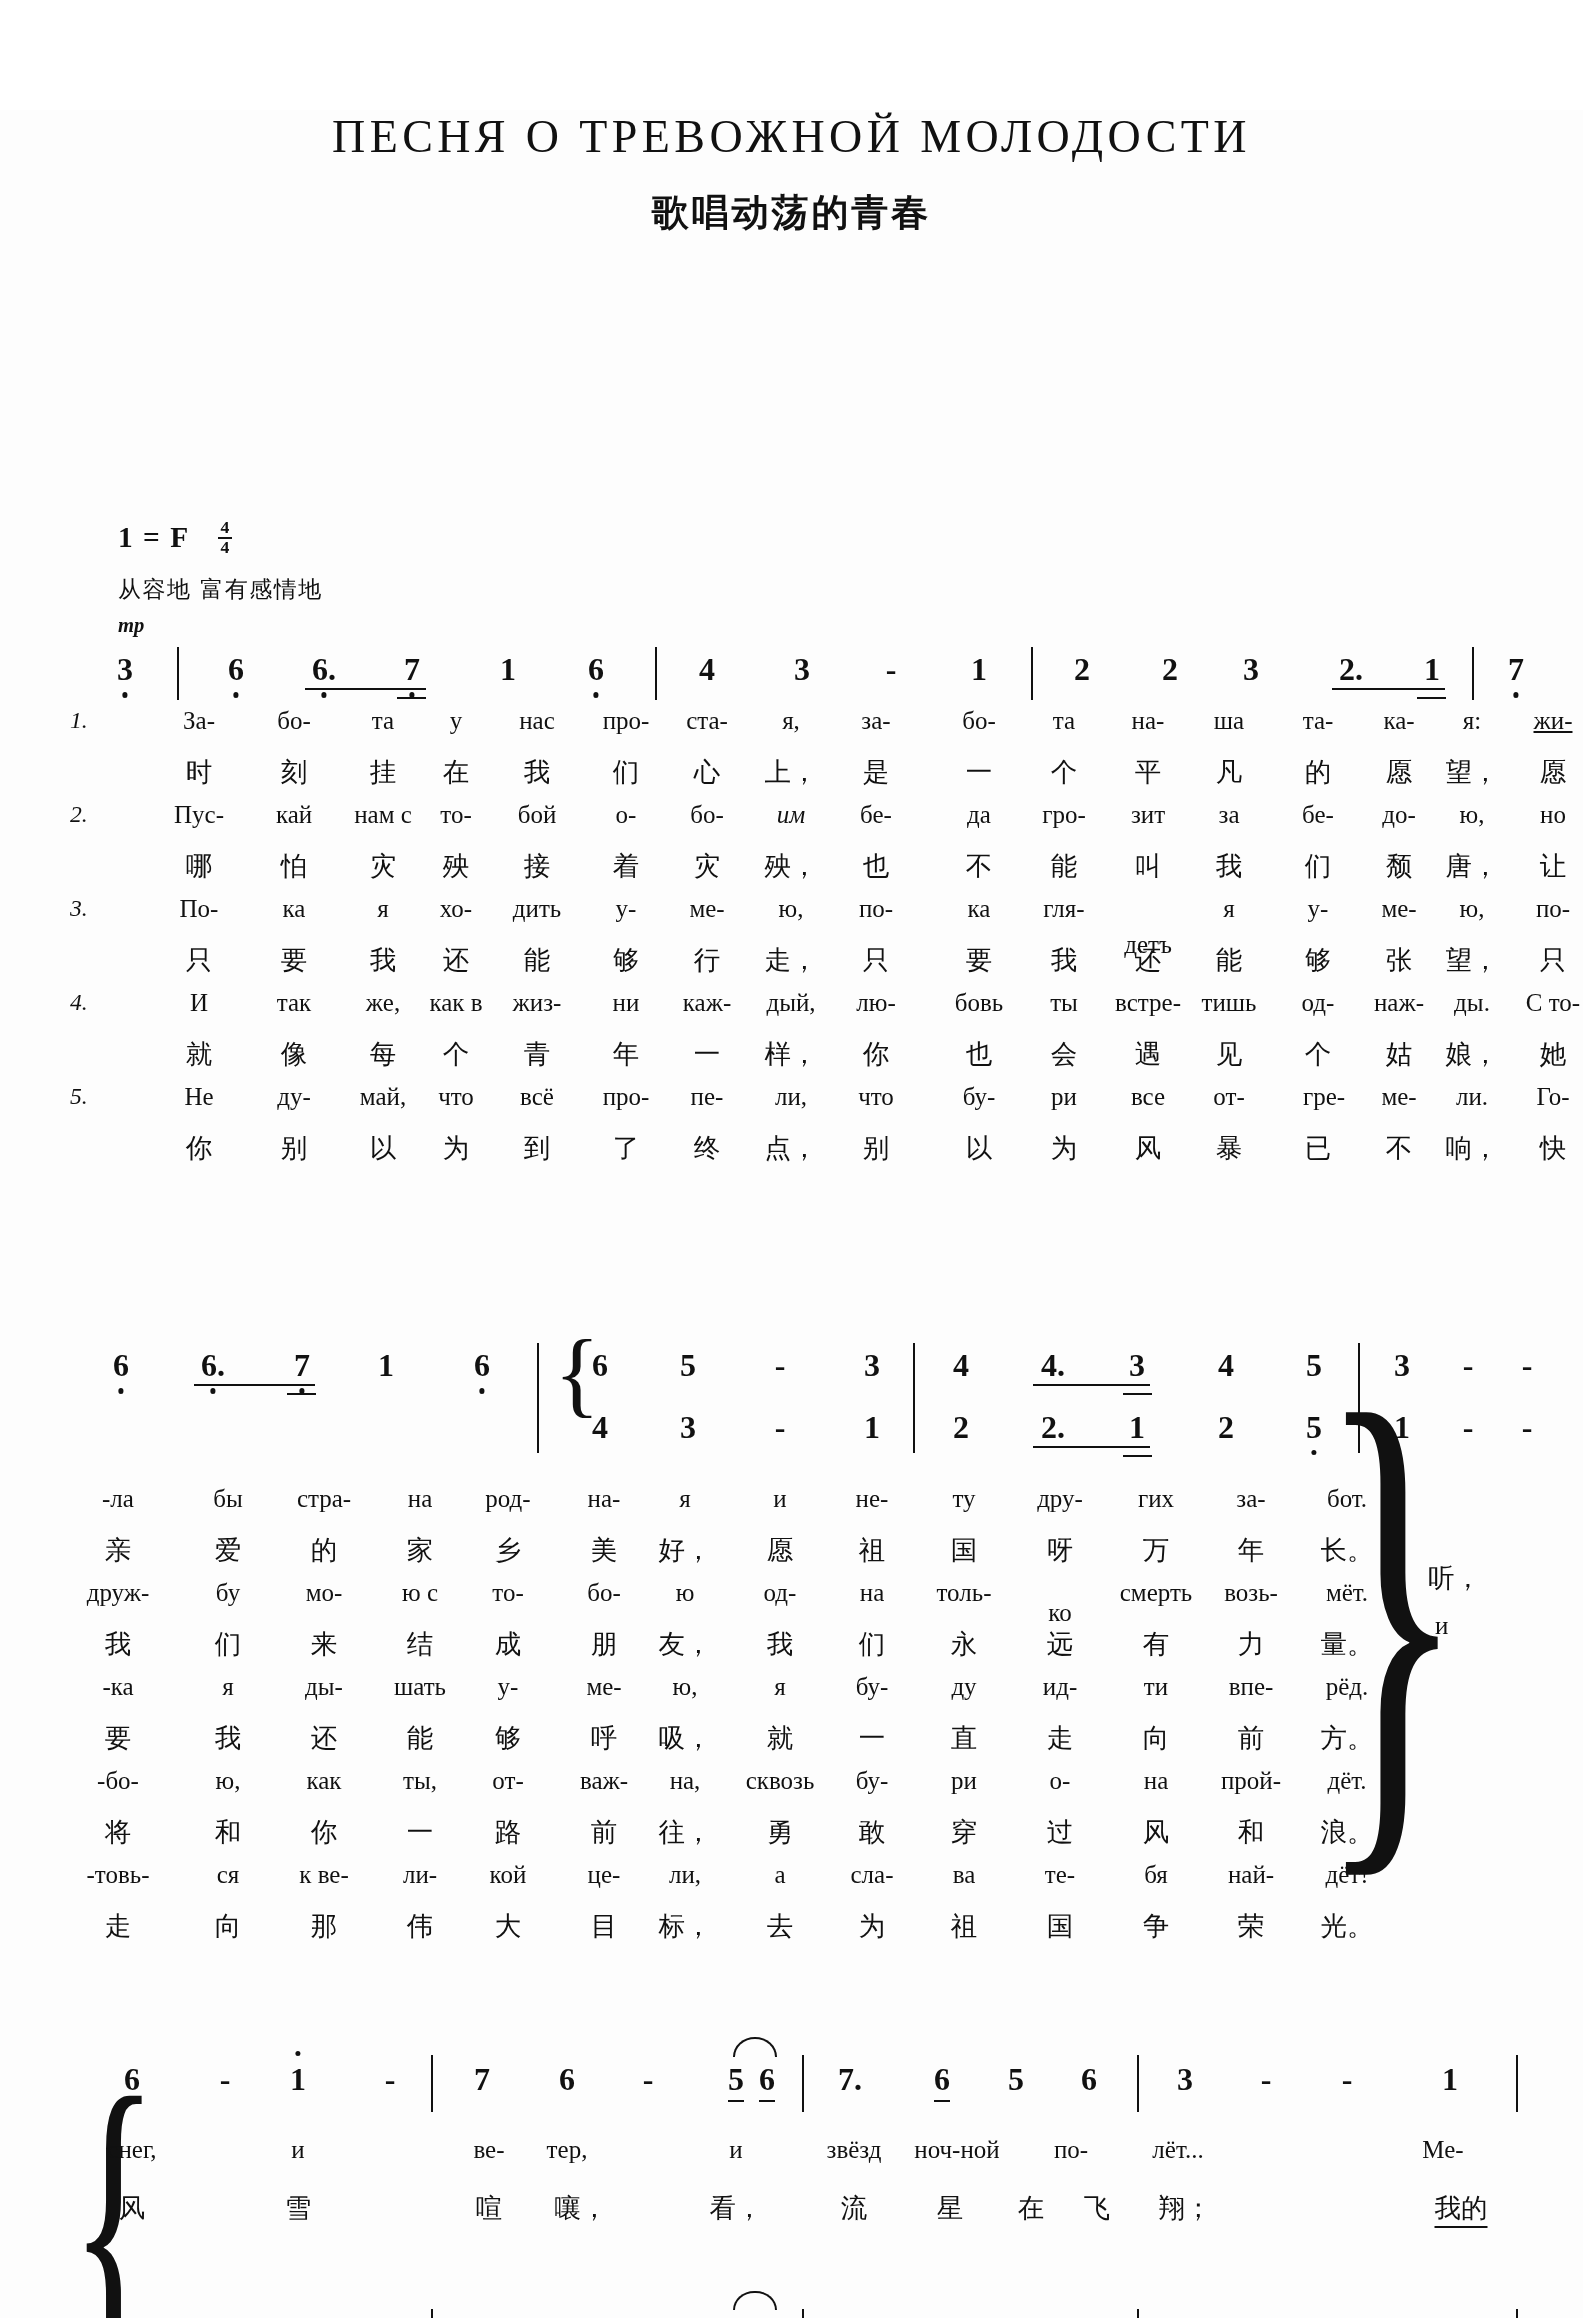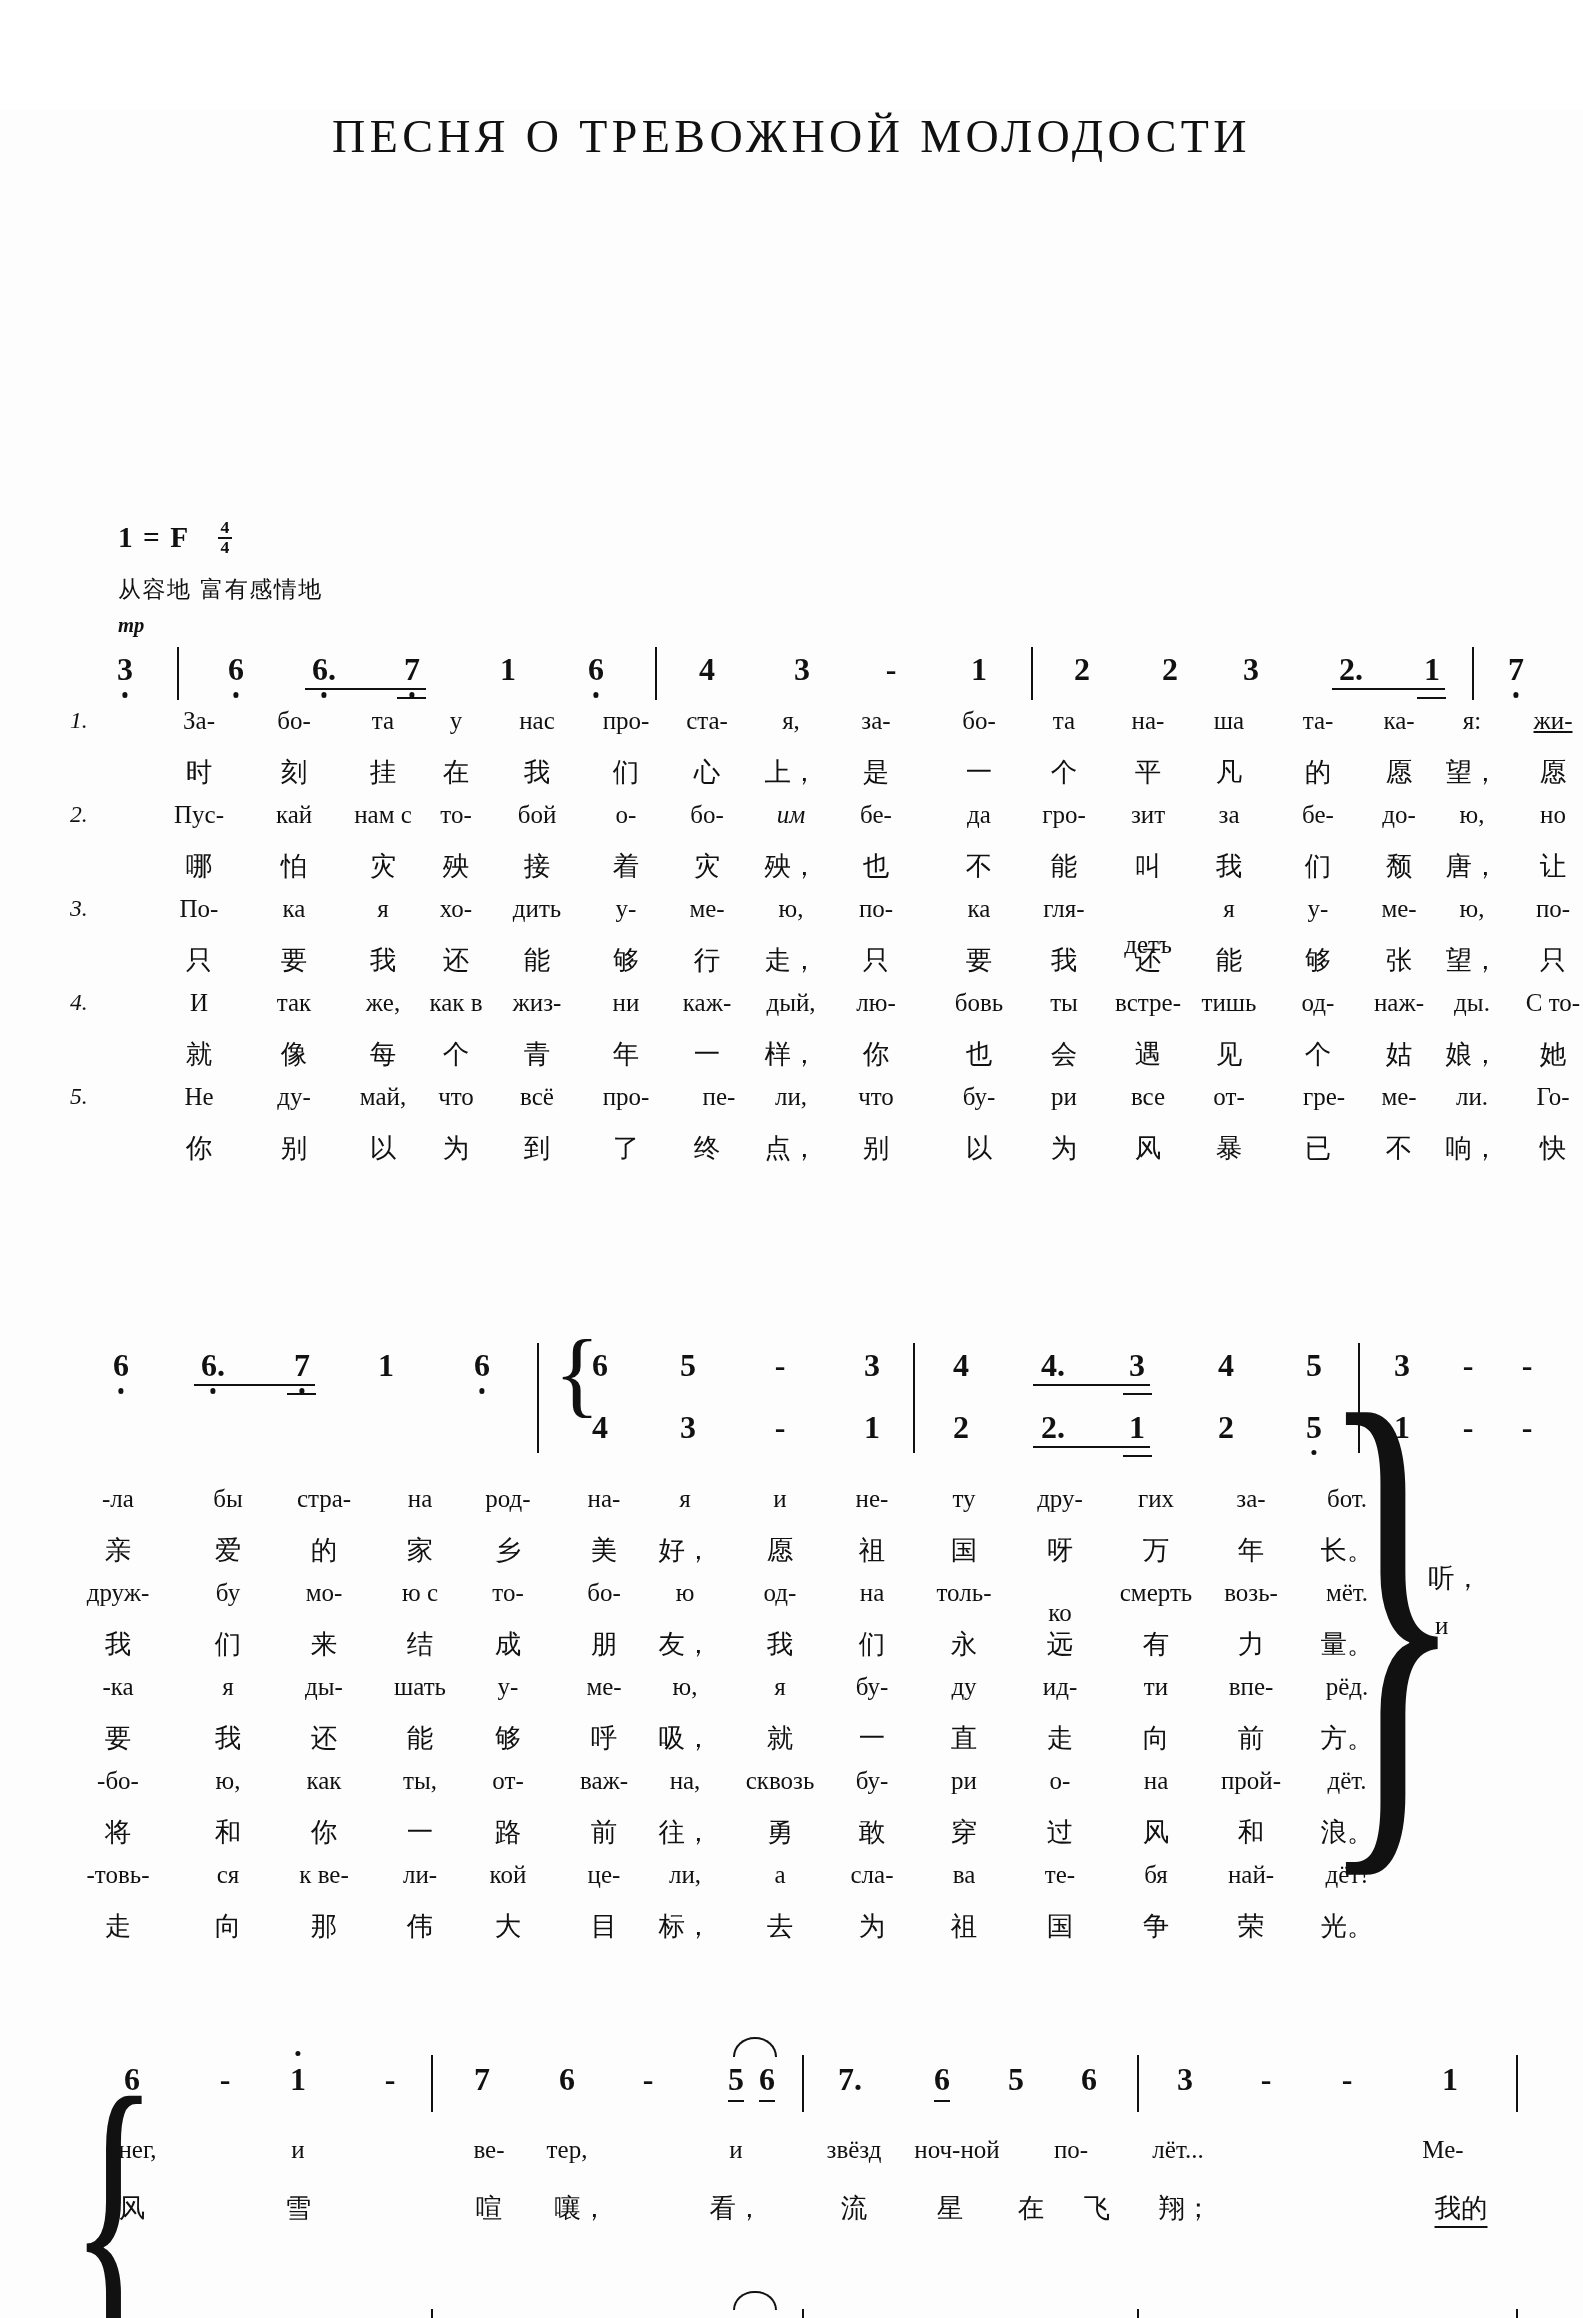--- a/index.html
+++ b/index.html
@@ -137,20 +137,21 @@
     border-bottom:none;
     border-radius:50% 50% 0 0 / 100% 100% 0 0;
   }
 </style>
 </head>
 <body>
 
 <div class="page">
 
   <div class="title-ru">ПЕСНЯ   О   ТРЕВОЖНОЙ МОЛОДОСТИ</div>
+  <div class="title-cn">歌唱动荡的青春</div>
 
   <div class="keyblock">
     <div class="key-line">
       <span class="key-sig">1 = F</span>
       <span class="meter">
         <span class="num">4</span>
         <span class="den">4</span>
       </span>
     </div>
     <div class="tempo-cn">从容地  富有感情地</div>
@@ -343,21 +344,21 @@
           <span class="syl" style="left: 1553px;">她</span>
         </div>
         <div class="lyricline ru">
           <span class="vnum" style="left: 70px;">5.</span>
           <span class="syl" style="left: 199px;">Не</span>
           <span class="syl" style="left: 294px;">ду-</span>
           <span class="syl" style="left: 383px;">май,</span>
           <span class="syl" style="left: 456px;">что</span>
           <span class="syl" style="left: 537px;">всё</span>
           <span class="syl" style="left: 626px;">про-</span>
-          <span class="syl" style="left: 707px; margin-left: 12px;">пе-</span>
+          <span class="syl" style="left: 707px;">пе-</span>
           <span class="syl" style="left: 791px;">ли,</span>
           <span class="syl" style="left: 876px;">что</span>
           <span class="syl" style="left: 979px;">бу-</span>
           <span class="syl" style="left: 1064px;">ри</span>
           <span class="syl" style="left: 1148px;">все</span>
           <span class="syl" style="left: 1229px;">от-</span>
           <span class="syl" style="left: 1324px;">гре-</span>
           <span class="syl" style="left: 1399px;">ме-</span>
           <span class="syl" style="left: 1472px;">ли.</span>
           <span class="syl" style="left: 1553px;">Го-</span>

